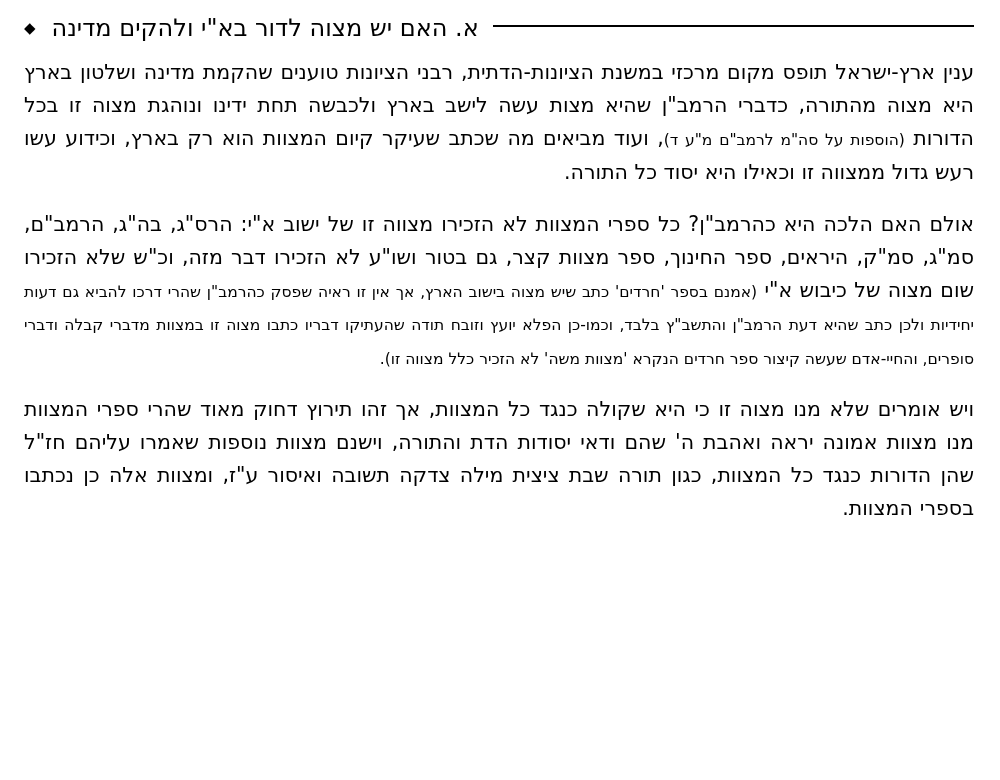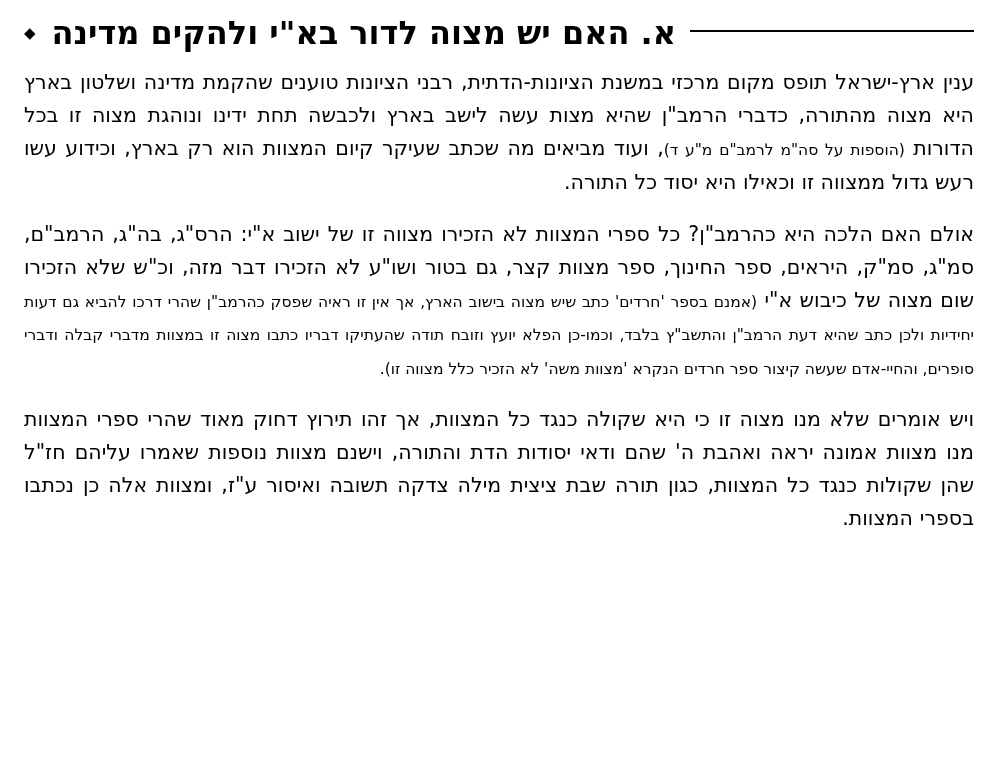--- a/index.html
+++ b/index.html
@@ -32,22 +32,22 @@
     margin: 4px 0 14px 0;
   }
   .heading-bullet {
     font-size: 15px;
     line-height: 1;
     color: #000;
     order: 3;
     margin-right: 2px;
   }
   .heading-title {
-    font-size: 32px;
-    font-weight: bold;
+    font-size: 24px;
+    font-weight: normal;
     white-space: nowrap;
     order: 2;
     letter-spacing: 0px;
   }
   .heading-rule {
     order: 1;
     flex: 1 1 auto;
     height: 0;
     border-top: 2px solid #000;
     margin-bottom: 5px;
@@ -88,15 +88,15 @@
 
 
   <p class="para-mixed">
     <span>ענין ארץ-ישראל תופס מקום מרכזי במשנת הציונות-הדתית, רבני הציונות טוענים שהקמת מדינה ושלטון בארץ היא מצוה מהתורה, כדברי הרמב"ן שהיא מצות עשה לישב בארץ ולכבשה תחת ידינו ונוהגת מצוה זו בכל הדורות </span><span class="inline-small">(הוספות על סה"מ לרמב"ם מ"ע ד)</span><span>, ועוד מביאים מה שכתב שעיקר קיום המצוות הוא רק בארץ, וכידוע עשו רעש גדול ממצווה זו וכאילו היא יסוד כל התורה.</span>
   </p>
 
   <p class="para-mixed">
     <span>אולם האם הלכה היא כהרמב"ן? כל ספרי המצוות לא הזכירו מצווה זו של ישוב א"י: הרס"ג, בה"ג, הרמב"ם, סמ"ג, סמ"ק, היראים, ספר החינוך, ספר מצוות קצר, גם בטור ושו"ע לא הזכירו דבר מזה, וכ"ש שלא הזכירו שום מצוה של כיבוש א"י </span><span class="inline-small">(אמנם בספר 'חרדים' כתב שיש מצוה בישוב הארץ, אך אין זו ראיה שפסק כהרמב"ן שהרי דרכו להביא גם דעות יחידיות ולכן כתב שהיא דעת הרמב"ן והתשב"ץ בלבד, וכמו-כן הפלא יועץ וזובח תודה שהעתיקו דבריו כתבו מצוה זו במצוות מדברי קבלה ודברי סופרים, והחיי-אדם שעשה קיצור ספר חרדים הנקרא 'מצוות משה' לא הזכיר כלל מצווה זו).</span>
   </p>
 
-  <p class="para">ויש אומרים שלא מנו מצוה זו כי היא שקולה כנגד כל המצוות, אך זהו תירוץ דחוק מאוד שהרי ספרי המצוות מנו מצוות אמונה יראה ואהבת ה' שהם ודאי יסודות הדת והתורה, וישנם מצוות נוספות שאמרו עליהם חז"ל שהן שקולות כנגד כל המצוות, כגון תורה שבת ציצית מילה צדקה תשובה ואיסור ע"ז, ומצוות אלה כן נכתבו בספרי המצוות.</p>
+  <p class="para">ויש אומרים שלא מנו מצוה זו כי היא שקולה כנגד כל המצוות, אך זהו תירוץ דחוק מאוד שהרי ספרי המצוות מנו מצוות אמונה יראה ואהבת ה' שהם ודאי יסודות הדת והתורה, וישנם מצוות נוספות שאמרו עליהם חז"ל שהן הדורות כנגד כל המצוות, כגון תורה שבת ציצית מילה צדקה תשובה ואיסור ע"ז, ומצוות אלה כן נכתבו בספרי המצוות.</p>
 
 </div>
 
 </body></html>

